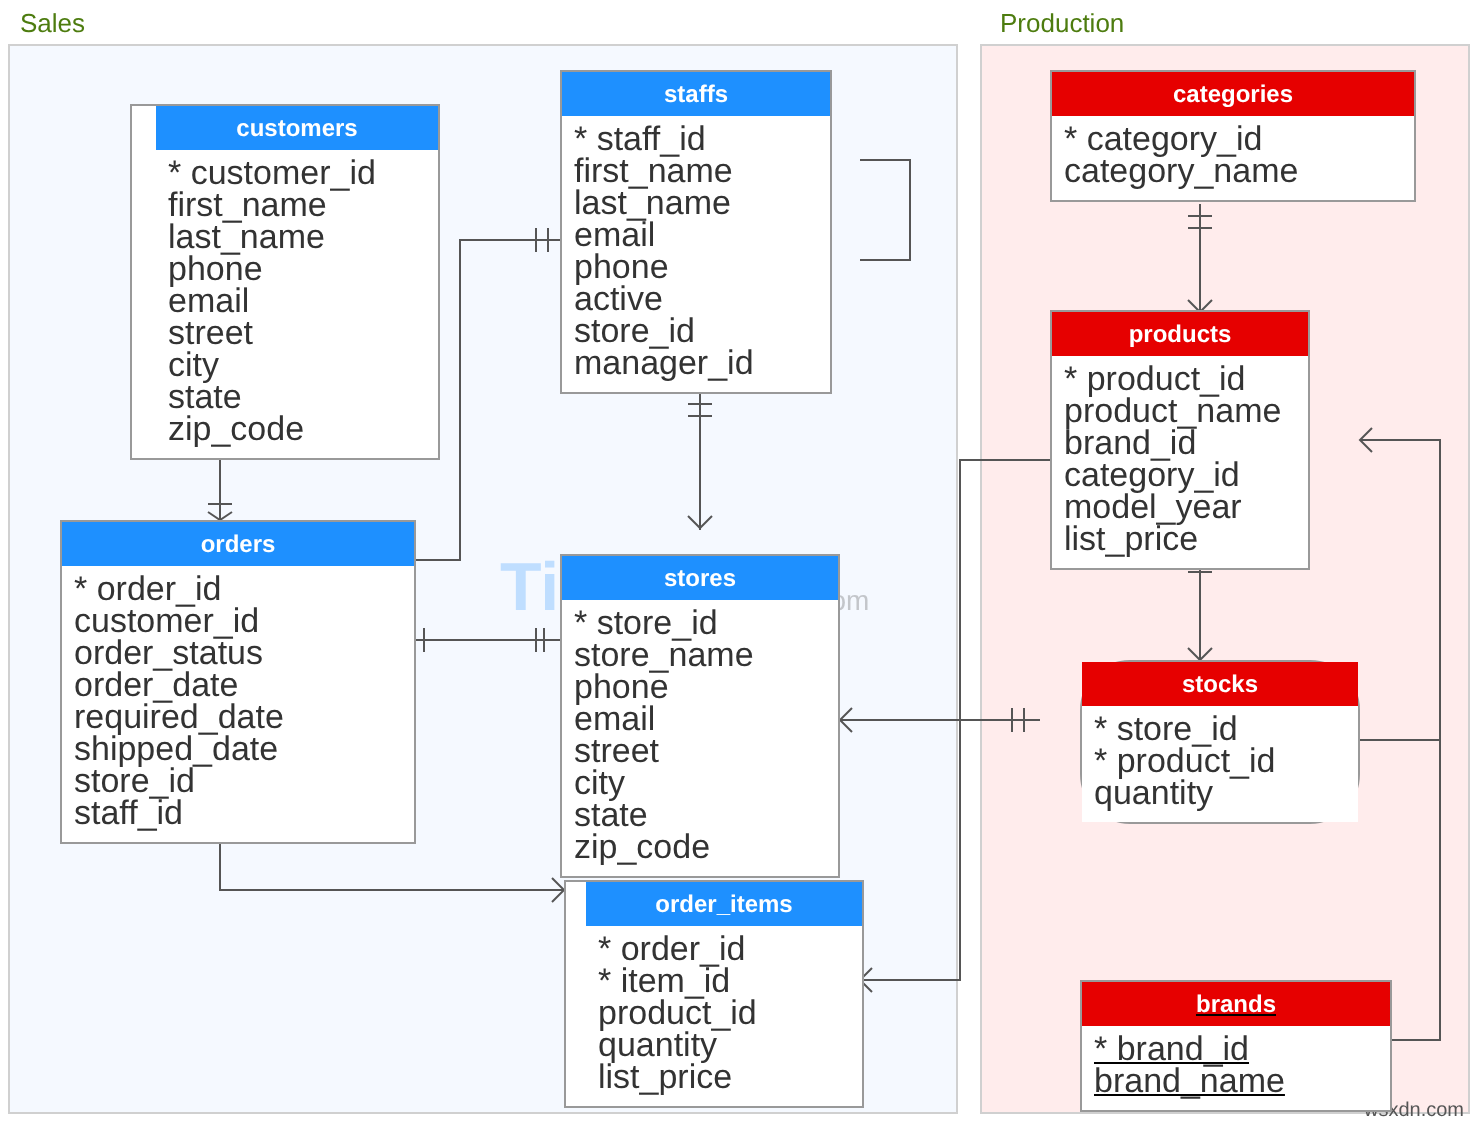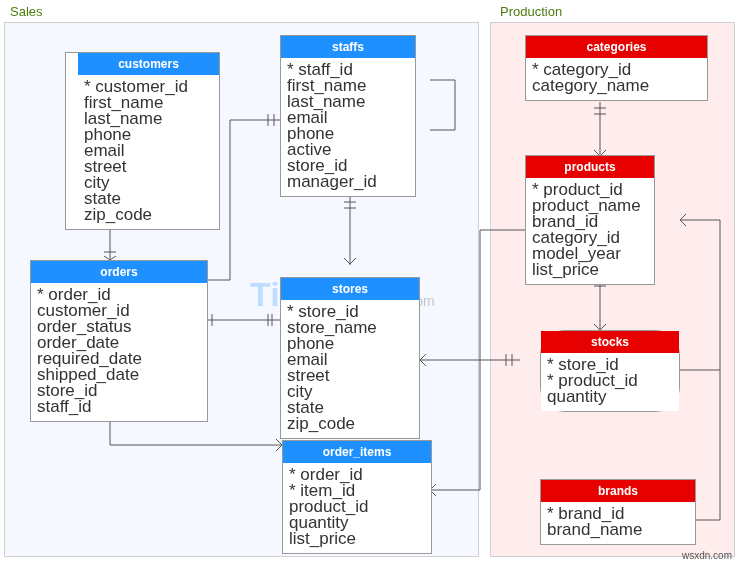--- a/index.html
+++ b/index.html
@@ -163,21 +163,21 @@
     <div class="field">store_name</div>
     <div class="field">phone</div>
     <div class="field">email</div>
     <div class="field">street</div>
     <div class="field">city</div>
     <div class="field">state</div>
     <div class="field">zip_code</div>
   </div>
 </div>
 
-<div class="entity" style="top:440px; left:282px; width:150px;">
+<div class="entity" style="top:440px; left:282px; width:150px;padding-left:10px;">
   <div class="entity-header hdr-blue">order_items</div>
   <div class="entity-body">
     <div class="field">* order_id</div>
     <div class="field">* item_id</div>
     <div class="field">product_id</div>
     <div class="field">quantity</div>
     <div class="field">list_price</div>
   </div>
 </div>
 
@@ -203,21 +203,21 @@
 
 <div class="entity" style="top:330px; left:540px; width:140px;border-radius:25px;">
   <div class="entity-header hdr-red">stocks</div>
   <div class="entity-body">
     <div class="field">* store_id</div>
     <div class="field">* product_id</div>
     <div class="field">quantity</div>
   </div>
 </div>
 
-<div class="entity" style="top:479px; left:540px; width:156px;">
+<div class="entity" style="top:490px; left:540px; width:156px;text-decoration:underline;">
   <div class="entity-header hdr-red">brands</div>
   <div class="entity-body">
     <div class="field">* brand_id</div>
     <div class="field">brand_name</div>
   </div>
 </div>
 
 <div class="watermark-site">wsxdn.com</div>
 
 </body></html>

